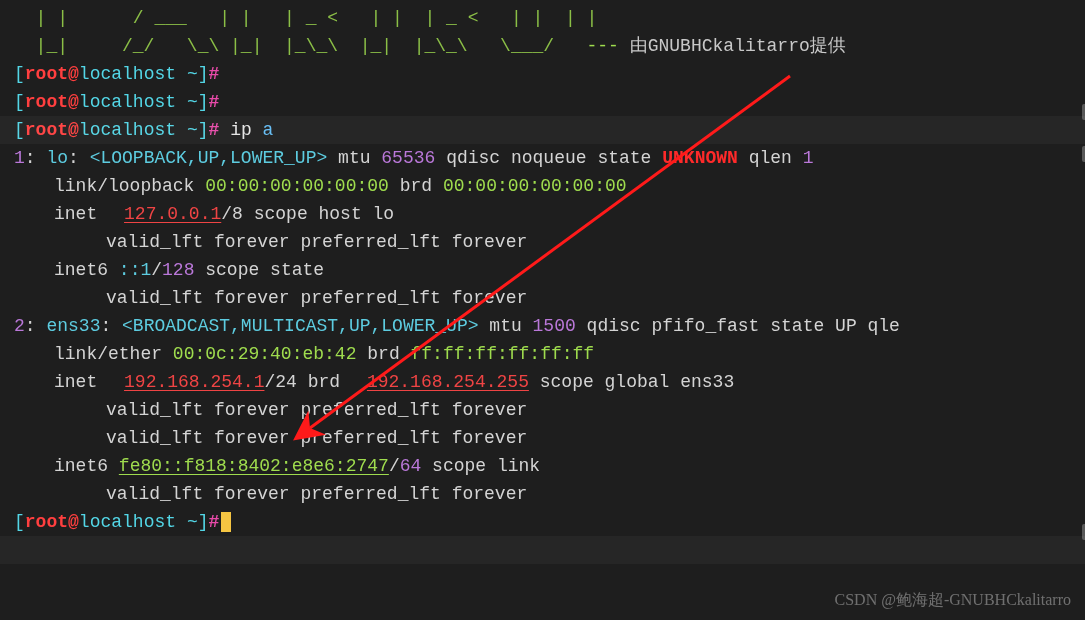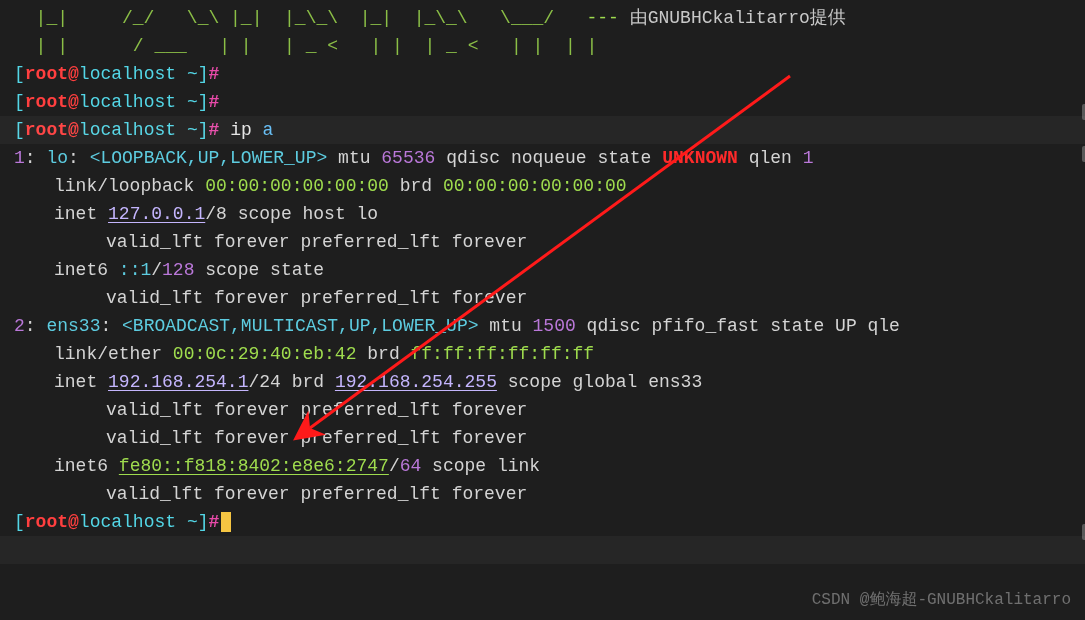--- a/index.html
+++ b/index.html
@@ -40,21 +40,21 @@
   .prompt .path{ color: #53d6e6; }
   .prompt .hash{ color: #e84aa9; font-weight: 600; }
   .cmd  { color: #e4e4e4; }
   .cmd .cmd-arg { color: #63bdf5; }
 
   .num  { color: #ba78d9; }
   .iface{ color: #5dcce0; text-align: center; }
   .flags{ color: #5dcce0; }
   .kw   { color: #d4d4d4; }
   .mac  { color: #9fdc4e; }
-  .ip   { color: #c4b5fd; text-decoration: underline; text-underline-offset: 3px; }
+  .ip   { color: #ef4444; text-decoration: underline; text-underline-offset: 3px; margin-left: 16px; }
   .ip6  { color: #9fdc4e; text-decoration: underline; text-underline-offset: 3px; }
   .ip6nl{ color: #5dcce0; }
   .state-unk { color: #ff2a2a; font-weight: 600; }
   .plain { color: #d4d4d4; }
 
   .line { white-space: pre; }
   .ind1 { padding-left: 40px; }
   .ind2 { padding-left: 92px; }
 
   .cursor {
@@ -71,21 +71,21 @@
     top: 0; left: 0;
     width: 1085px; height: 620px;
     pointer-events: none;
   }
 
   .watermark {
     position: absolute;
     right: 14px;
     bottom: 6px;
     color: rgba(210,210,210,0.45);
-    font-family: Liberation Mono, monospace;
+    font-family: Liberation Serif, serif;
     font-size: 16px;
   }
   .scroll-marks span {
     position: absolute;
     width: 6px; height: 16px;
     background: rgba(200,200,200,0.35);
     border-radius: 2px;
   }
 </style>
 </head>
@@ -95,22 +95,22 @@
 
   <div class="hl-line" style="top:116px;height:28px"></div>
   <div class="hl-line" style="top:536px;height:28px"></div>
 
   <div class="scroll-marks">
     <span style="top:104px; right:-3px"></span>
     <span style="top:146px; right:-3px"></span>
     <span style="top:524px; right:-3px"></span>
   </div>
 
+  <div class="line ascii"><span style="opacity:.85">  | |      / ___   | |   | _ &lt;   | |  | _ &lt;   | |  | |</span></div>
   <div class="line ascii"><span style="opacity:.85">  |_|     /_/   \_\ |_|  |_\_\  |_|  |_\_\   \___/</span><span class="credit-dash">   --- </span><span class="credit-txt">由GNUBHCkalitarro提供</span></div>
-  <div class="line ascii"><span style="opacity:.85">  | |      / ___   | |   | _ &lt;   | |  | _ &lt;   | |  | |</span></div>
 
   <div class="line prompt"><span class="br">[</span><span class="usr">root</span><span class="at">@</span><span class="host">localhost</span><span class="br"> </span><span class="path">~</span><span class="br">]</span><span class="hash">#</span></div>
   <div class="line prompt"><span class="br">[</span><span class="usr">root</span><span class="at">@</span><span class="host">localhost</span><span class="br"> </span><span class="path">~</span><span class="br">]</span><span class="hash">#</span></div>
   <div class="line prompt"><span class="br">[</span><span class="usr">root</span><span class="at">@</span><span class="host">localhost</span><span class="br"> </span><span class="path">~</span><span class="br">]</span><span class="hash">#</span><span class="cmd"> <span>ip</span> <span class="cmd-arg">a</span></span></div>
 
   <div class="line"><span class="num">1</span><span class="plain">: </span><span class="iface">lo</span><span class="plain">: </span><span class="flags">&lt;LOOPBACK,UP,LOWER_UP&gt;</span><span class="plain"> </span><span class="kw">mtu</span><span class="plain"> </span><span class="num">65536</span><span class="plain"> </span><span class="kw">qdisc</span><span class="plain"> </span><span class="plain">noqueue</span><span class="plain"> </span><span class="kw">state</span><span class="plain"> </span><span class="state-unk">UNKNOWN</span><span class="plain"> </span><span class="kw">qlen</span><span class="plain"> </span><span class="num">1</span></div>
   <div class="line ind1"><span class="plain">link/loopback</span><span class="plain"> </span><span class="mac">00:00:00:00:00:00</span><span class="plain"> </span><span class="kw">brd</span><span class="plain"> </span><span class="mac">00:00:00:00:00:00</span></div>
   <div class="line ind1"><span class="kw">inet</span><span class="plain"> </span><span class="ip">127.0.0.1</span><span class="plain">/8</span><span class="plain"> </span><span class="plain">scope host lo</span></div>
   <div class="line ind2 plain">valid_lft forever preferred_lft forever</div>
   <div class="line ind1"><span class="kw">inet6</span><span class="plain"> </span><span class="ip6nl">::1</span><span class="plain">/</span><span class="num">128</span><span class="plain"> </span><span class="plain">scope state</span></div>

